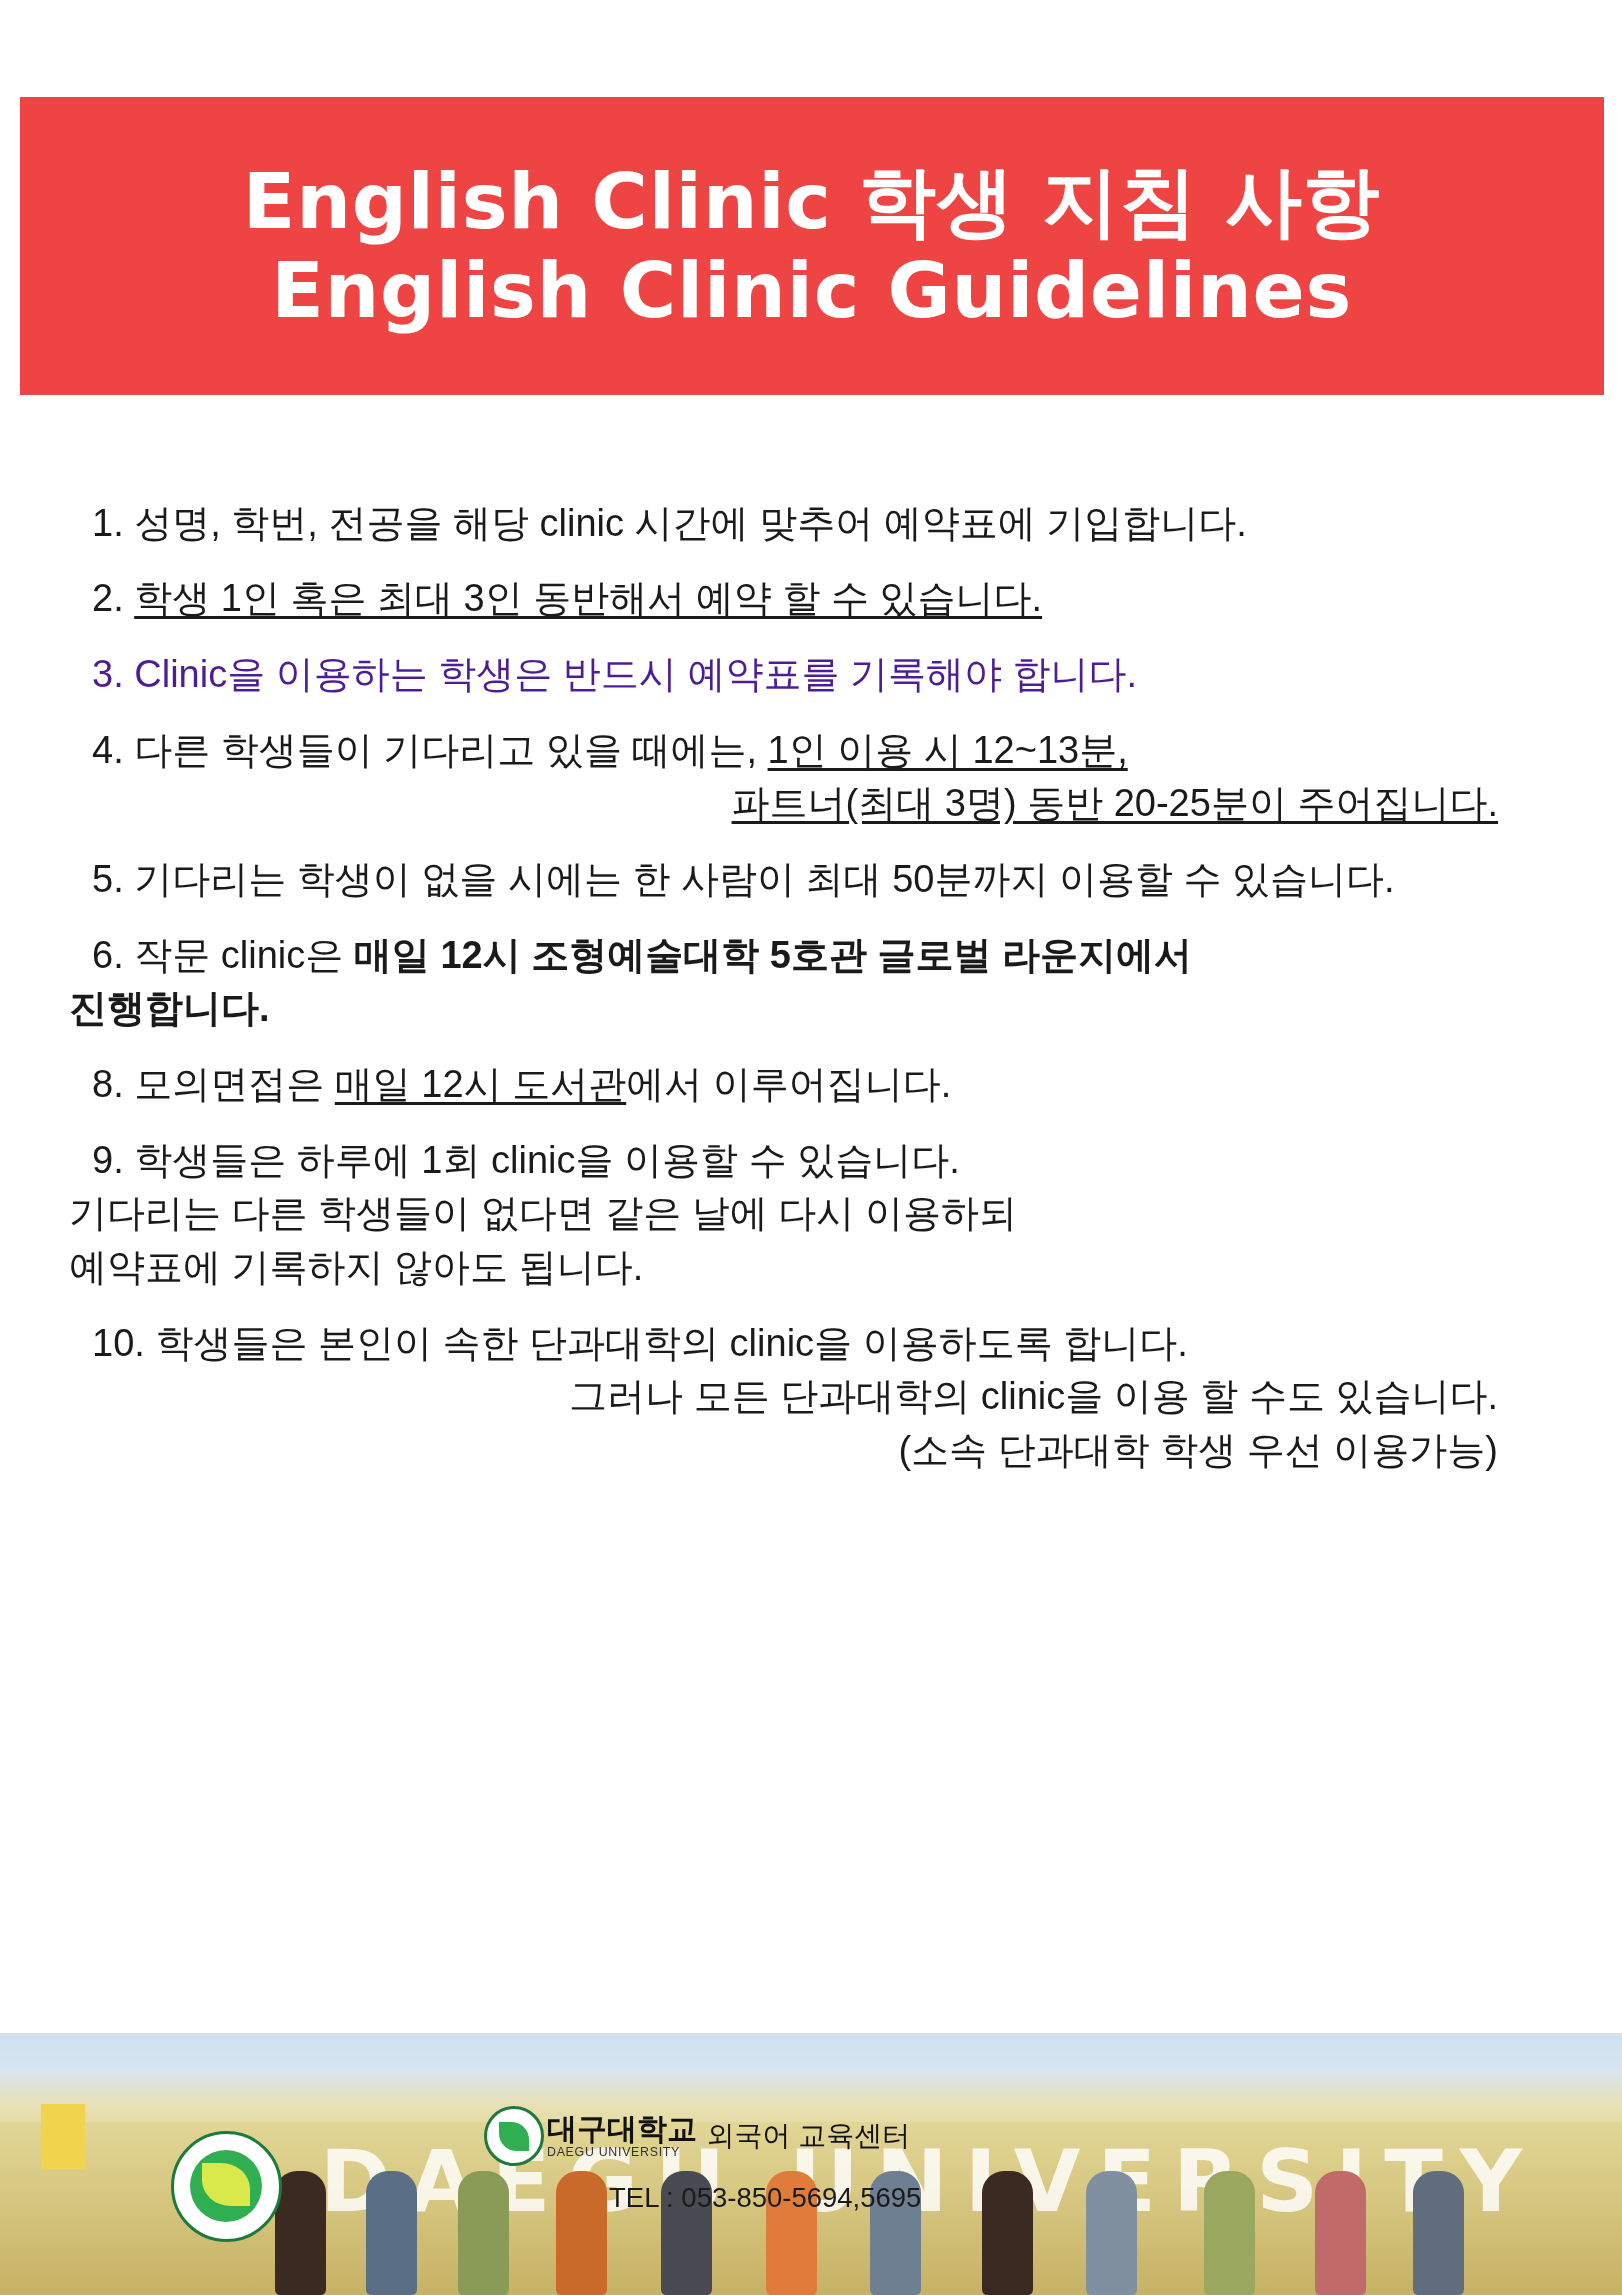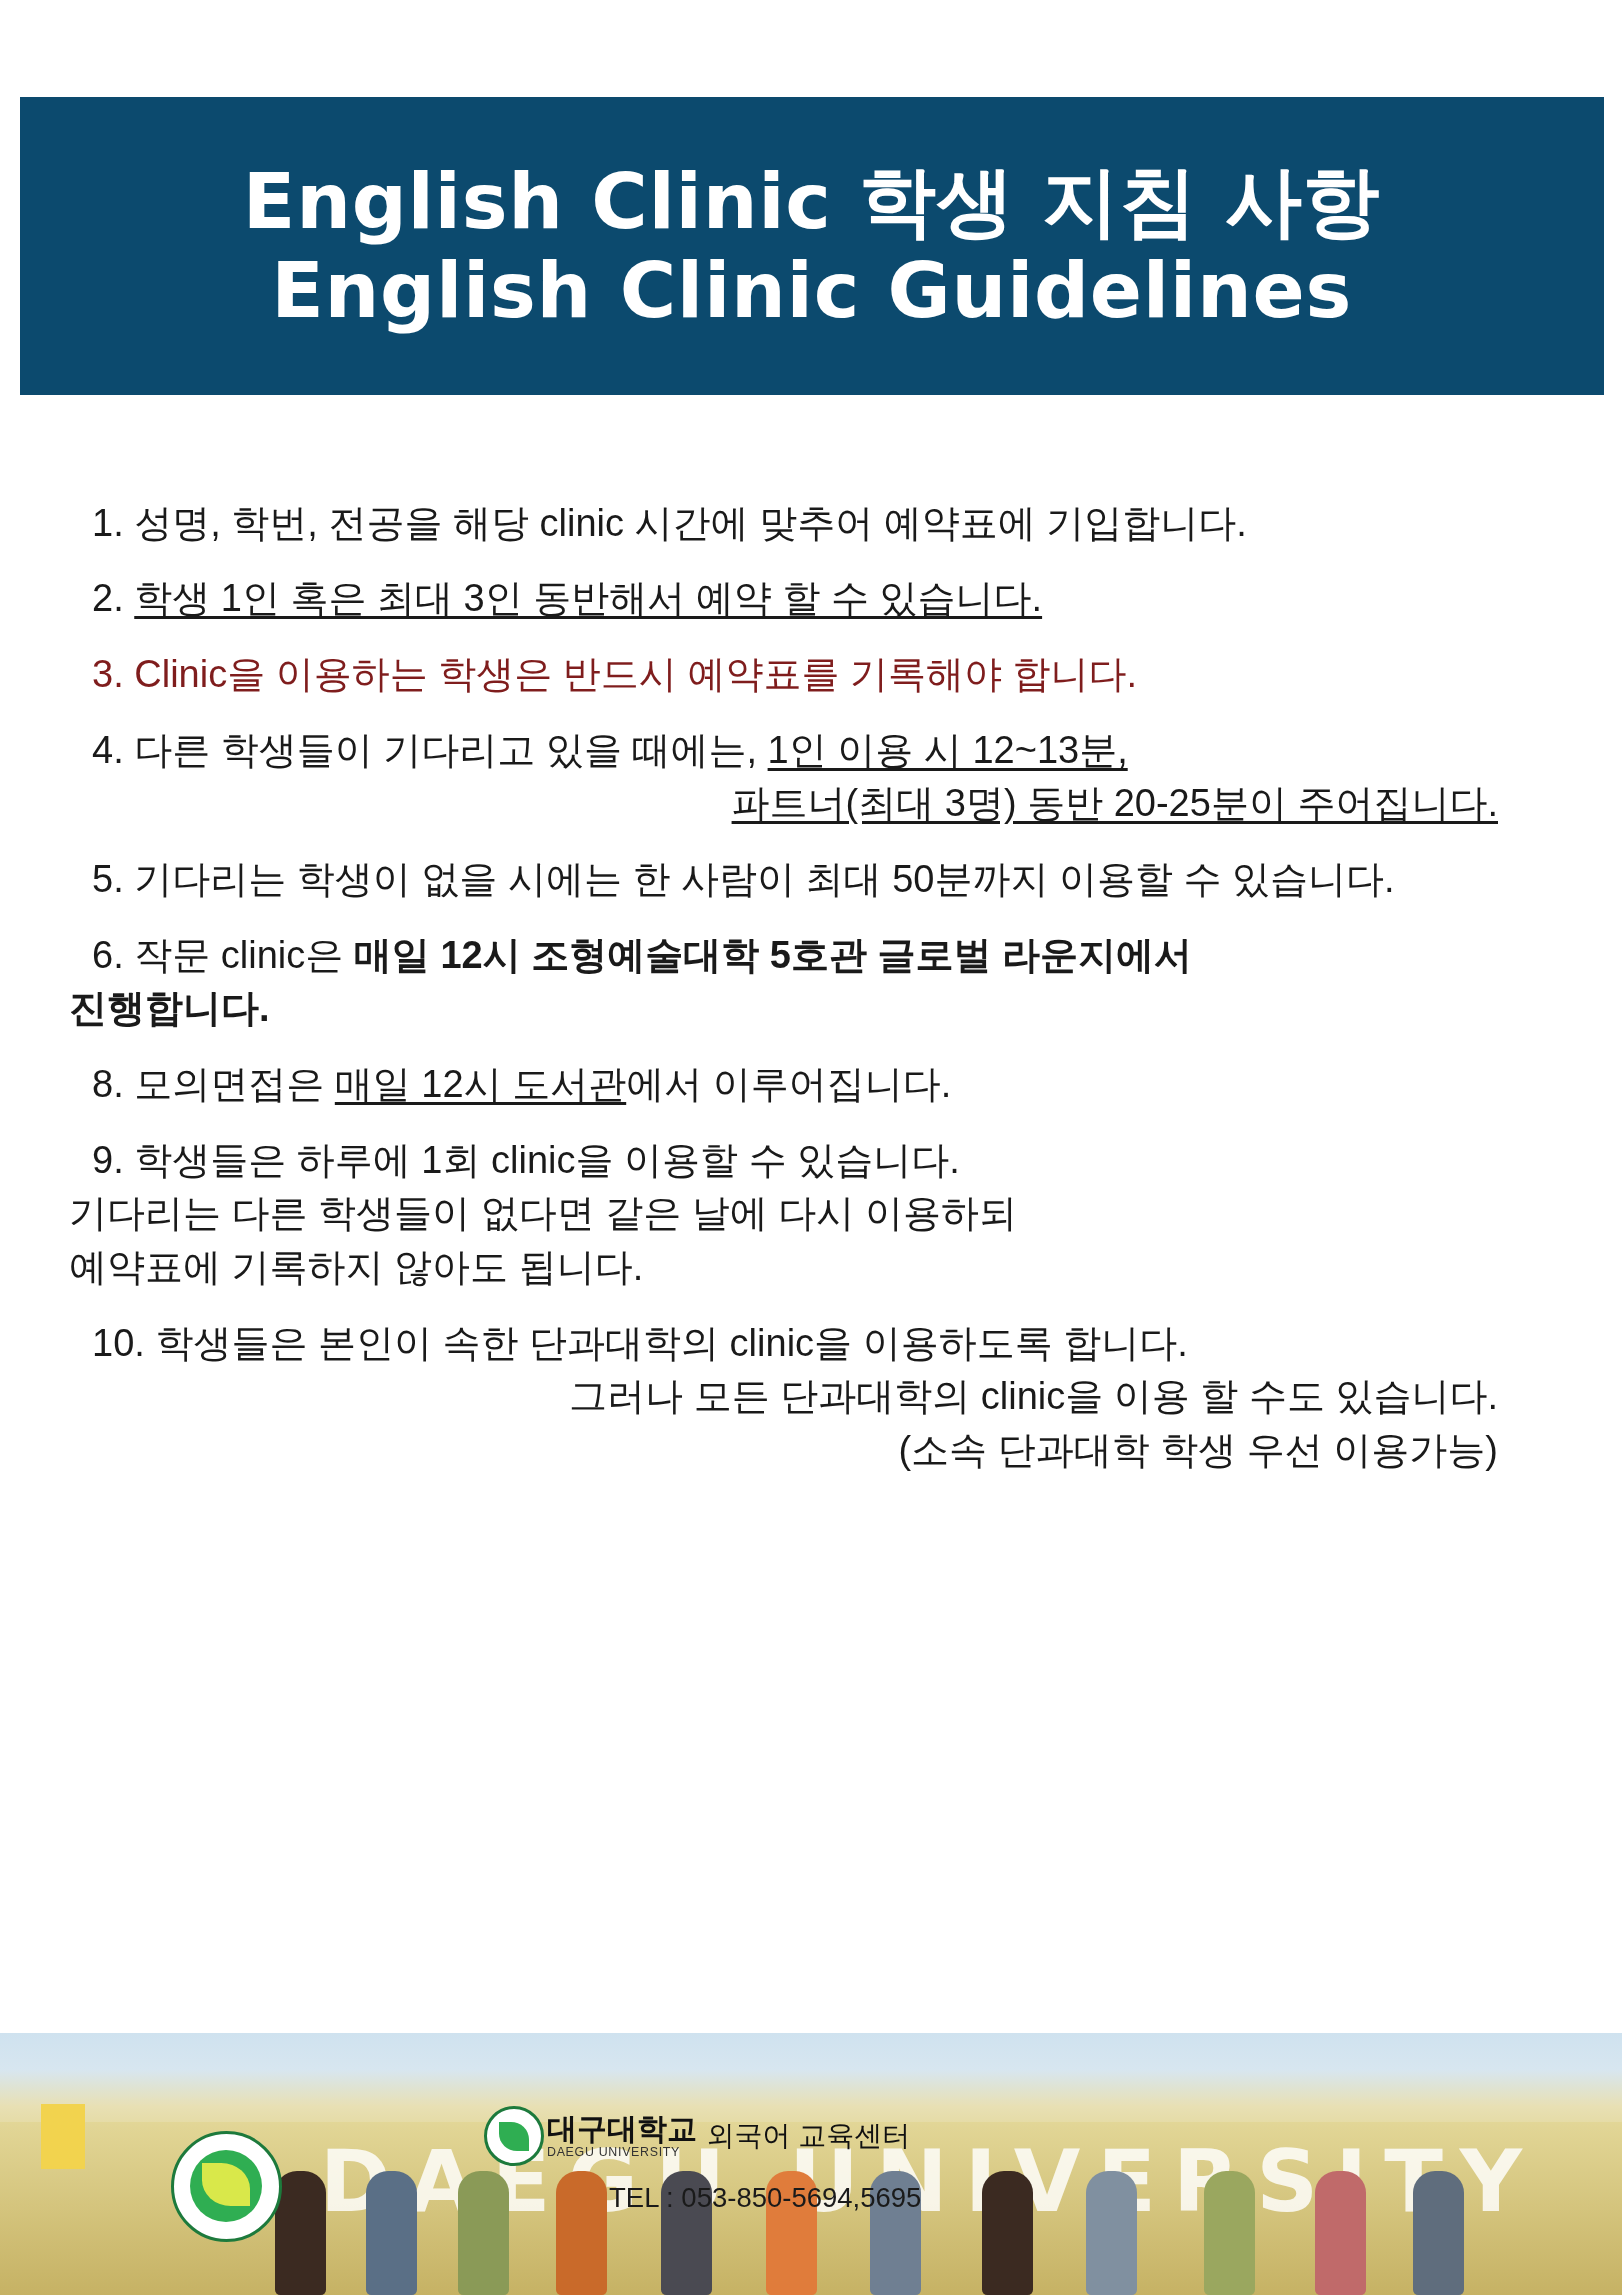--- a/index.html
+++ b/index.html
@@ -15,21 +15,21 @@
     overflow: hidden;
   }
 
   
   .header-banner {
     position: absolute;
     left: 19.6px;
     top: 97px;
     width: 1584px;
     height: 298px;
-    background: #0c4a6e;
+    background: #ef4444;
     display: flex;
     flex-direction: column;
     align-items: center;
     justify-content: center;
     box-sizing: border-box;
   }
   .header-line {
     color: #ffffff;
     font-family: "DejaVu Sans", sans-serif;
     font-weight: bold;
@@ -60,21 +60,21 @@
     white-space: nowrap;
     padding: 6.5px 0 9.2px 0;
   }
   .g-line.indent-2 { padding-left: 69px; }
   .g-line.indent-3 { padding-left: 79px; text-align: right; }
   .g-line.base { padding-left: 92px; }
 
   .seg { display: inline; }
   .seg.u { text-decoration: underline; text-underline-offset: 5.2px; }
   .seg.b { font-weight: bold; }
-  .seg.red { color: #7f1d1d; }
+  .seg.red { color: #4c1d95; }
 
   
   .footer {
     position: absolute;
     left: 0;
     bottom: 0;
     width: 1623px;
     height: 262px;
     overflow: hidden;
   }

